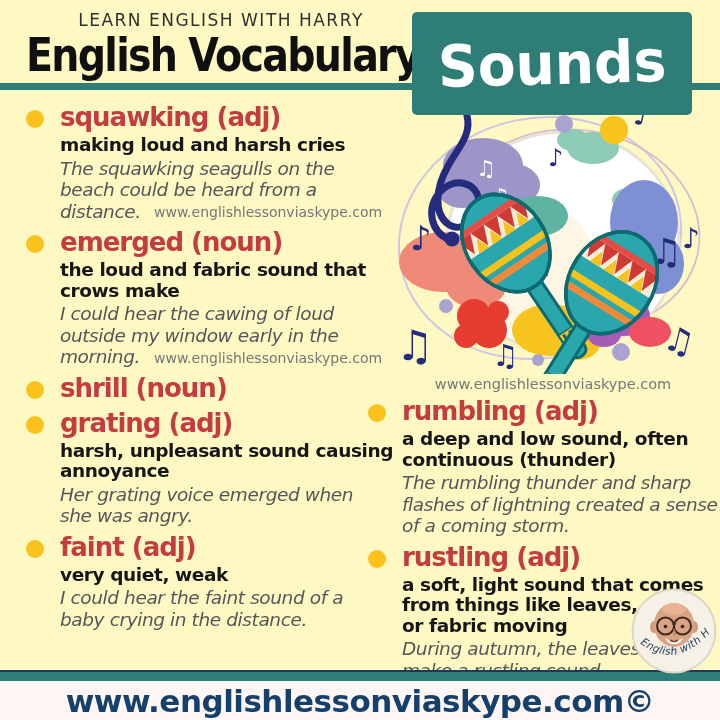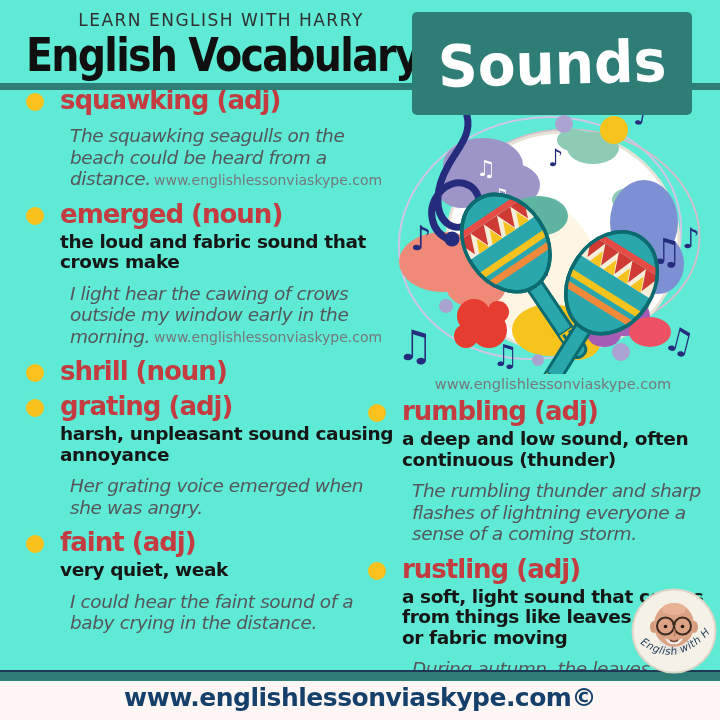--- a/index.html
+++ b/index.html
@@ -1,18 +1,18 @@
 <!DOCTYPE html>
 <html><head>
 <meta charset="utf-8">
 <style>
   html,body { margin:0; padding:0; background:#e9e9e9; }
   .stage {
     position:relative; width:720px; height:720px; margin:0 auto;
-    background:#5eead4; overflow:hidden;
+    background:#fef9c3; overflow:hidden;
     font-family:"DejaVu Sans","Liberation Sans",sans-serif;
   }
   
   .tagline {
     position:absolute; top:10px; left:26px; width:390px; text-align:center;
     font-size:17px; letter-spacing:1.5px; color:#303030; font-weight:500;
   }
   .page-title {
     position:absolute; top:28px; left:26px; white-space:nowrap;
     font-size:46px; font-weight:800; color:#101010; letter-spacing:-2px;
@@ -25,37 +25,37 @@
   .topic-badge {
     position:absolute; left:412px; top:12px; width:280px; height:103px;
     background:#2e7d76; border-radius:5px; z-index:2;
     display:flex; align-items:center; justify-content:center;
   }
   .topic-badge span {
     font-size:58px; font-weight:800; color:#ffffff; letter-spacing:0;
     transform:rotate(-1.5deg) scaleX(.95); transform-origin:center;
   }
   
-  .col-left  { position:absolute; left:26px;  top:86px;  width:392px; }
+  .col-left  { position:absolute; left:26px;  top:103px;  width:392px; }
   .col-right { position:absolute; left:368px; top:397px; width:352px; }
   .entry { position:relative; padding-left:34px; margin-bottom:6px; }
   .bullet {
     position:absolute; left:0; top:7px; width:18px; height:18px;
     border-radius:50%; background:#fbc21d;
   }
   .word {
     margin:0 0 3px 0; font-size:26px; line-height:29px; font-weight:800;
     color:#c43b40; letter-spacing:-1px;
   }
   .def {
     margin:0 0 2px 0; font-size:18.5px; line-height:20.5px; font-weight:700;
     color:#161616; letter-spacing:-0.4px; max-width:336px;
   }
   .ex {
-    margin:10px; font-size:18.5px; line-height:21.5px; font-style:italic;
+    margin:0; font-size:18.5px; line-height:21.5px; font-style:italic;
     color:#55565a; letter-spacing:-0.4px; max-width:300px;
   }
   .col-right .ex { max-width:336px; }
   .entry-rustling .ex { max-width:240px; }
   .wm {
     position:absolute; left:128px; bottom:2px;
     font-size:14px; font-style:normal; color:#76777a; white-space:nowrap;
   }
   
   .illustration { position:absolute; left:388px; top:90px; width:330px; height:284px; }
@@ -64,21 +64,21 @@
     font-size:14.5px; color:#76777a;
   }
   
   .footer-strip { position:absolute; top:679px; left:0; width:720px; height:41px; background:#fdf6f4; }
   .footer-rule {
     position:absolute; top:670px; left:0; width:720px; height:9px;
     background:#2e7d76; border-top:2px solid #1c3a57;
   }
   .footer-url {
     position:absolute; top:683px; left:0; width:720px; text-align:center;
-    font-size:25px; font-weight:800; color:#15406b; letter-spacing:-0.5px;
+    font-size:31px; font-weight:800; color:#15406b; letter-spacing:-0.5px;
   }
   
   .logo { position:absolute; right:3px; top:588px; width:86px; height:86px; z-index:3; }
 </style>
 </head>
 <body>
 
 <div class="stage">
 
   <div class="tagline">LEARN ENGLISH WITH HARRY</div>
@@ -86,29 +86,30 @@
   <div class="top-rule"></div>
   <div class="topic-badge">
     <span>Sounds</span>
   </div>
 
   <div class="col-left">
 
     <div class="entry">
       <span class="bullet"></span>
       <h3 class="word"><span>squawking</span> <span>(adj)</span></h3>
+      <p class="def">making loud and harsh cries</p>
       <p class="ex">The squawking seagulls on the beach could be heard from a distance.</p>
       <span class="wm">www.englishlessonviaskype.com</span>
     </div>
 
     <div class="entry">
       <span class="bullet"></span>
       <h3 class="word"><span>emerged</span> <span>(noun)</span></h3>
       <p class="def">the loud and fabric sound that crows make</p>
-      <p class="ex">I light hear the cawing of crows outside my window early in the morning.</p>
+      <p class="ex">I could hear the cawing of loud outside my window early in the morning.</p>
       <span class="wm">www.englishlessonviaskype.com</span>
     </div>
 
     <div class="entry">
       <span class="bullet"></span>
       <h3 class="word"><span>shrill</span> <span>(noun)</span></h3>
     </div>
 
     <div class="entry">
       <span class="bullet"></span>
@@ -249,21 +250,21 @@
   </svg>
 
   <div class="ill-caption">www.englishlessonviaskype.com</div>
 
   <div class="col-right">
 
     <div class="entry">
       <span class="bullet"></span>
       <h3 class="word"><span>rumbling</span> <span>(adj)</span></h3>
       <p class="def">a deep and low sound, often continuous (thunder)</p>
-      <p class="ex">The rumbling thunder and sharp flashes of lightning everyone a sense of a coming storm.</p>
+      <p class="ex">The rumbling thunder and sharp flashes of lightning created a sense of a coming storm.</p>
     </div>
 
     <div class="entry entry-rustling">
       <span class="bullet"></span>
       <h3 class="word"><span>rustling</span> <span>(adj)</span></h3>
       <p class="def">a soft, light sound that comes from things like leaves, paper or fabric moving</p>
       <p class="ex">During autumn, the leaves make a rustling sound.</p>
     </div>
 
   </div>

